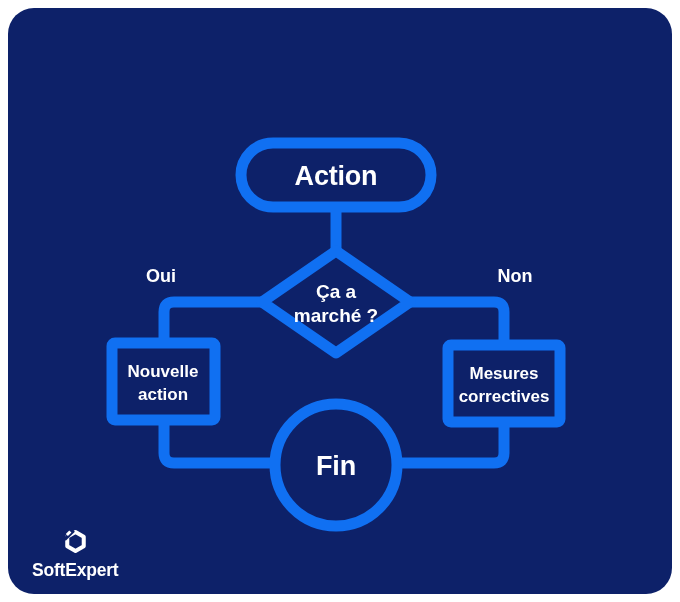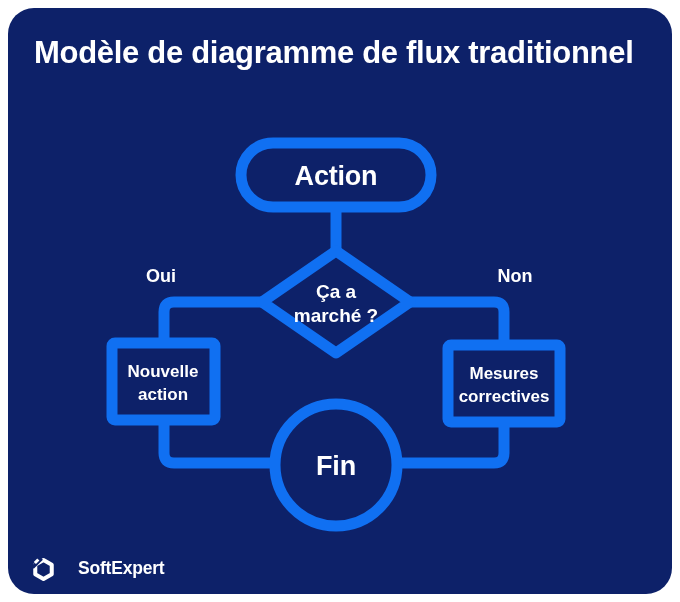--- a/index.html
+++ b/index.html
@@ -49,36 +49,36 @@
     text-anchor: middle;
   }
   .t-node   { font-size: 27px; letter-spacing: -0.2px; }
   .t-small  { font-size: 17px; }
   .t-diam   { font-size: 19px; }
   .t-branch { font-size: 18px; }
   .footer {
     position: absolute;
     left: 24px; bottom: 13px;
     display: flex;
-    align-items: flex-start;
-    gap: 23px;
+    align-items: center;
+    gap: 7px;
+    flex-direction: column;
   }
   .brand {
     color: var(--ink, #FFFFFF);
     font-size: 17.5px;
     font-weight: 700;
     letter-spacing: -0.2px;
   }
 </style>
 </head>
 <body>
 
 <div class="card">
 
-  <h1 class="title">Modèle de diagramme de flux traditionnel</h1>
 
   <svg class="flow" viewBox="0 0 664 586">
 
     <path class="link" d="M328 199 L328 249"></path>
     <path class="link" d="M254 294 L166 294 Q156 294 156 304 L156 340"></path>
     <path class="link" d="M402 294 L486 294 Q496 294 496 304 L496 341"></path>
     <path class="link" d="M156 412 L156 445 Q156 455 166 455 L272 455"></path>
     <path class="link" d="M496 414 L496 445 Q496 455 486 455 L384 455"></path>
 
     <rect class="node" x="233" y="135" width="190" height="64" rx="32"></rect>

